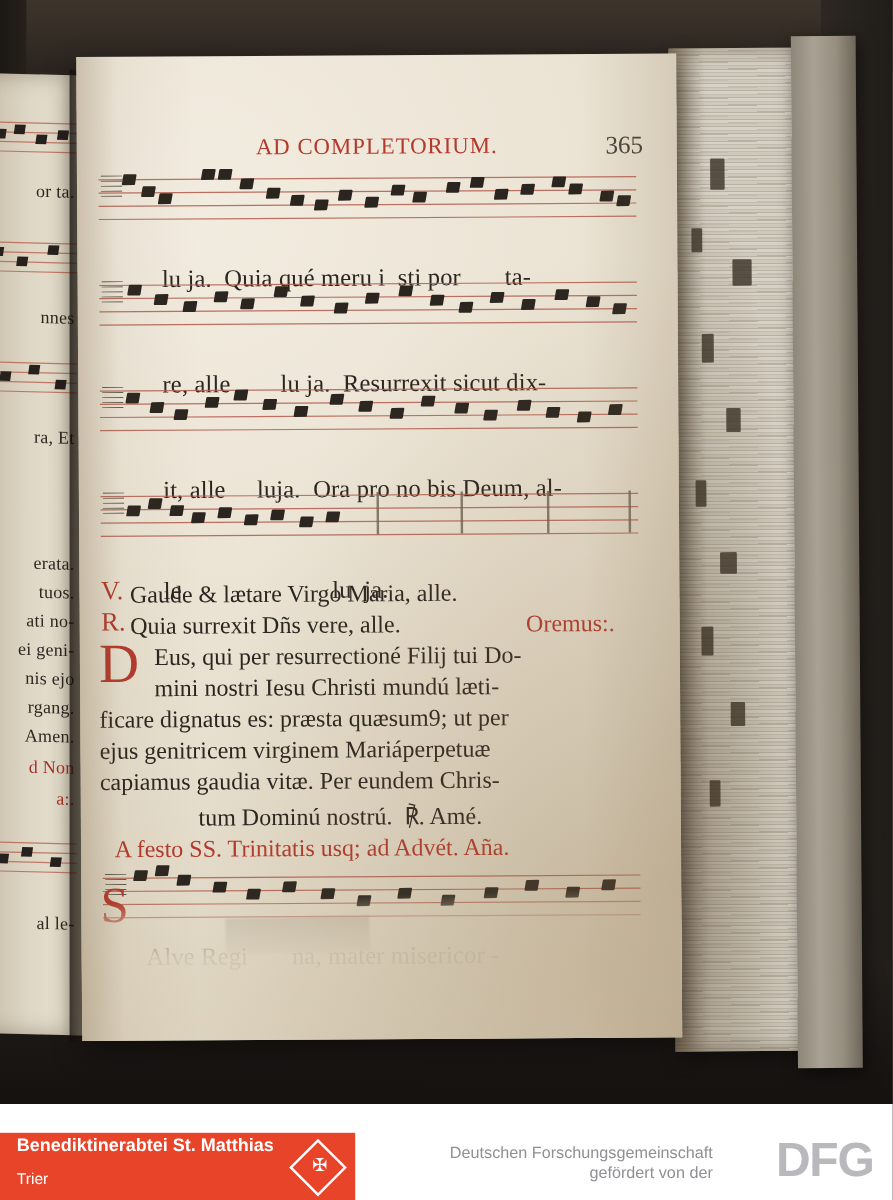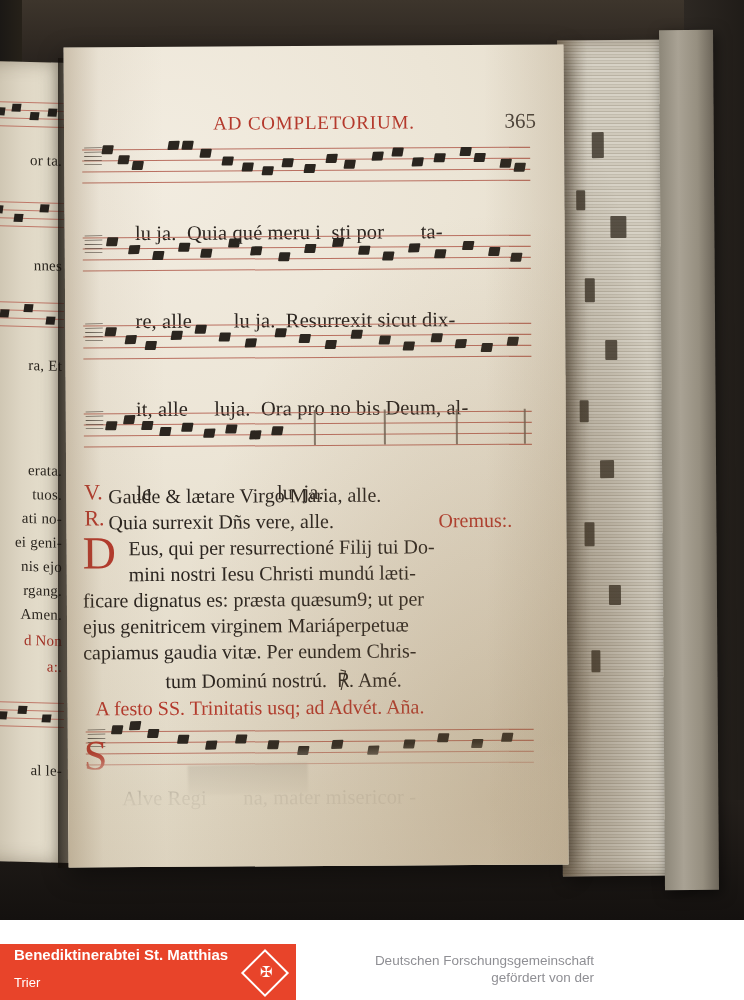--- a/index.html
+++ b/index.html
@@ -616,15 +616,16 @@
       <div class="brand-l1">Benediktinerabtei St. Matthias</div>
       <div class="brand-l2">Trier</div>
       <div class="brand-logo">
           <span>✠</span>
         </div>
     </div>
     <div class="funder">
       <div>Deutschen Forschungsgemeinschaft</div>
       <div>gefördert von der</div>
     </div>
+    <div class="dfg">DFG</div>
   </div>
 
 </div>
 
 </body></html>

